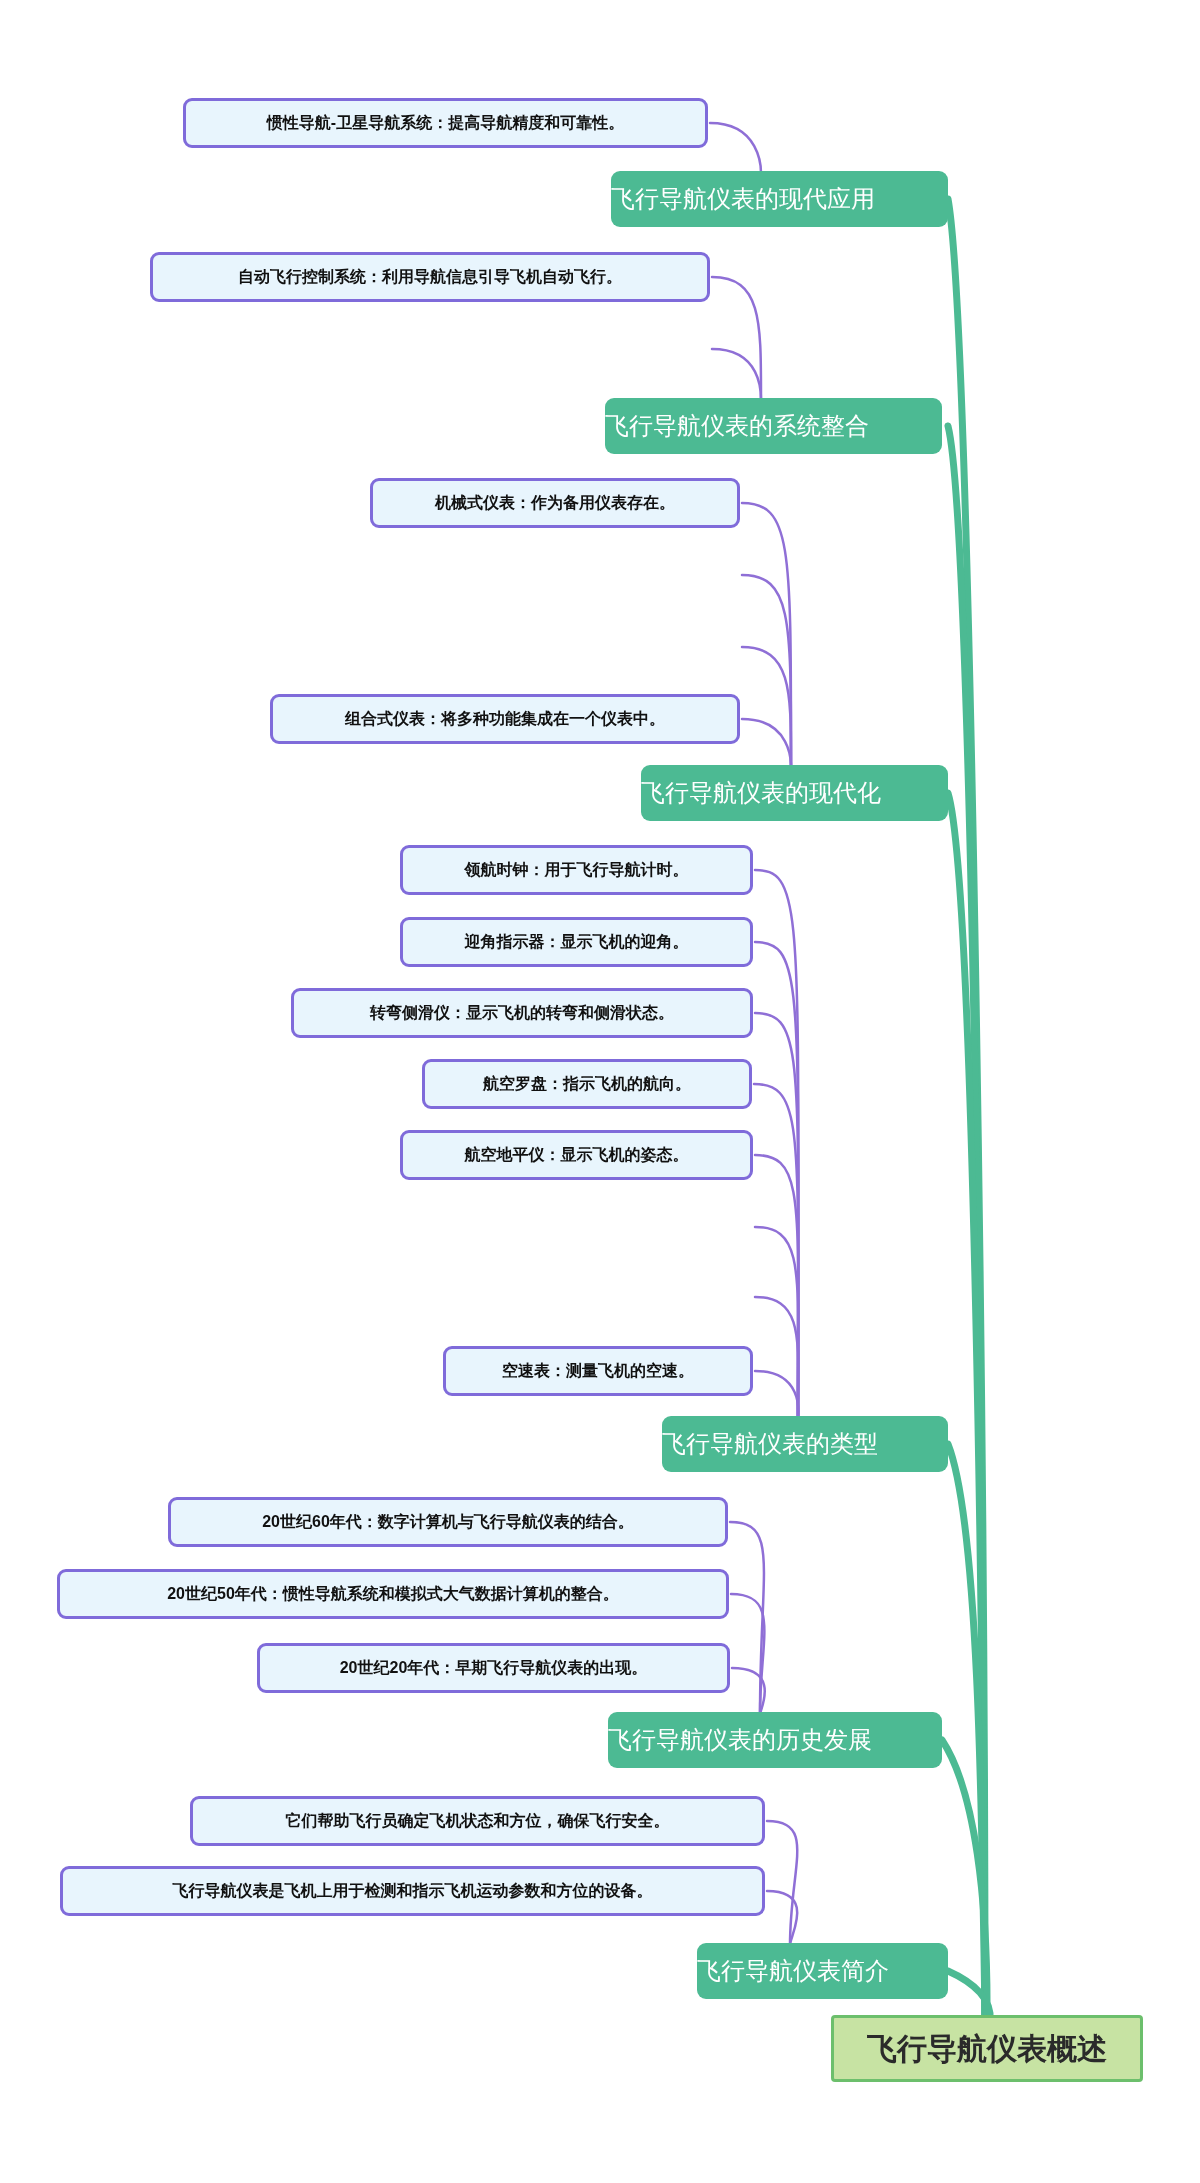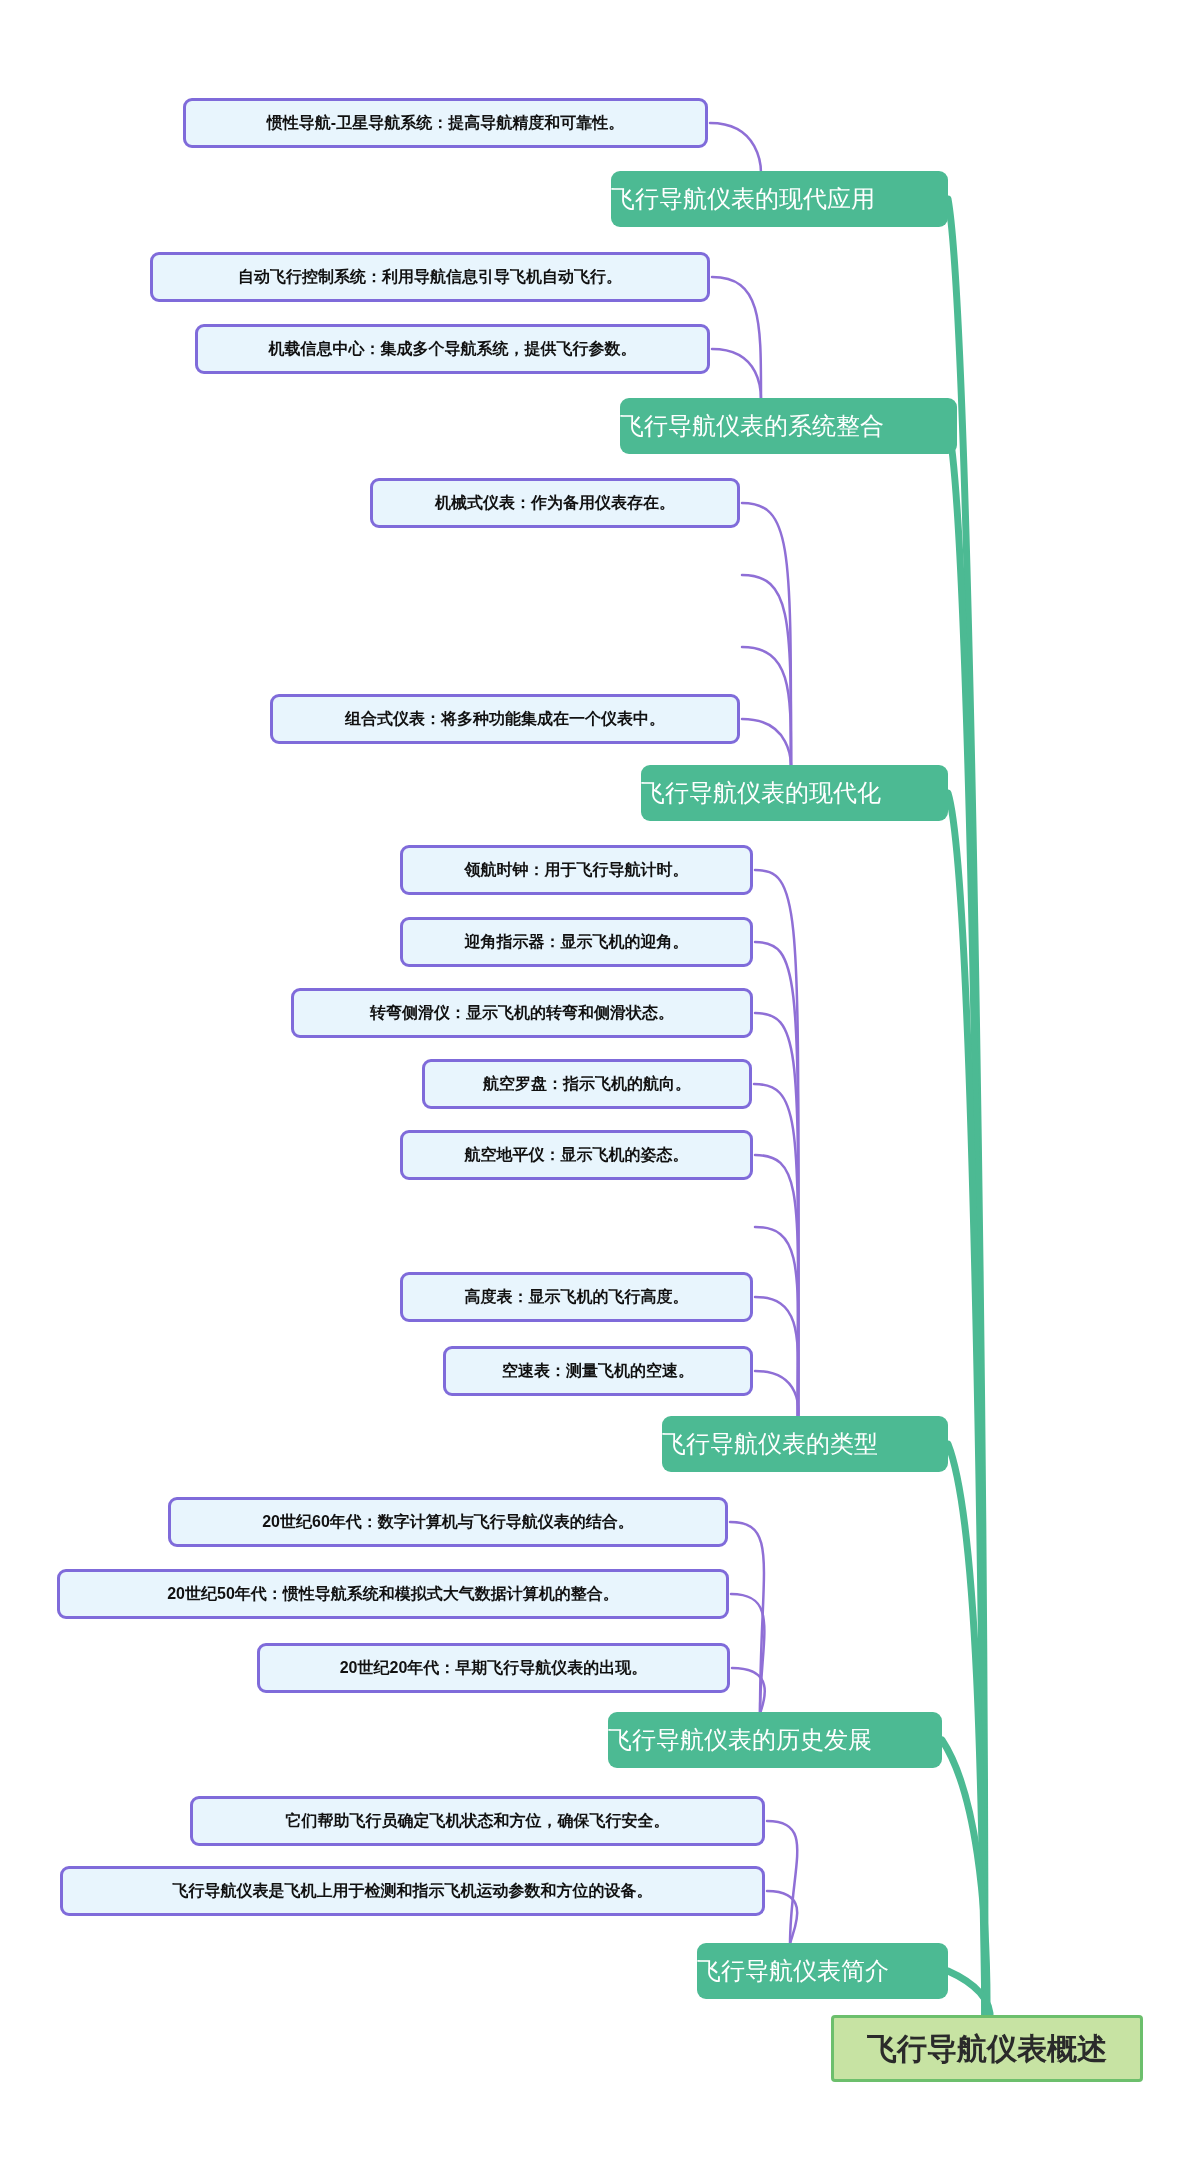--- a/index.html
+++ b/index.html
@@ -85,33 +85,31 @@
       <path d="M 732,1668 C 782,1668 760,1710 760,1714"></path>
       <path d="M 767,1821 C 817,1821 790,1866 790,1945"></path>
       <path d="M 767,1891 C 817,1891 790,1936 790,1945"></path>
     </g>
   </svg>
 
   <div class="leaf" style="right:492px;top:98px;min-width:525px">惯性导航-卫星导航系统：提高导航精度和可靠性。</div>
   <div class="branch" style="left:611px;top:171px;width:337px">飞行导航仪表的现代应用</div>
 
   <div class="leaf" style="right:490px;top:252px;min-width:560px">自动飞行控制系统：利用导航信息引导飞机自动飞行。</div>
-  <div class="leaf" style="right:490px;top:324px;min-width:515px">机载信息中心：集成多个导航系统，提供飞行参数。</div>
-  <div class="branch" style="left:620px;top:398px;width:337px">飞行导航仪表的系统整合</div>
+  <div class="branch" style="left:605px;top:398px;width:337px">飞行导航仪表的系统整合</div>
 
   <div class="leaf" style="right:460px;top:478px;min-width:370px">机械式仪表：作为备用仪表存在。</div>
   <div class="leaf" style="right:460px;top:694px;min-width:470px">组合式仪表：将多种功能集成在一个仪表中。</div>
   <div class="branch" style="left:641px;top:765px;width:307px">飞行导航仪表的现代化</div>
 
   <div class="leaf" style="right:447px;top:845px;min-width:353px">领航时钟：用于飞行导航计时。</div>
   <div class="leaf" style="right:447px;top:917px;min-width:353px">迎角指示器：显示飞机的迎角。</div>
   <div class="leaf" style="right:447px;top:988px;min-width:462px">转弯侧滑仪：显示飞机的转弯和侧滑状态。</div>
   <div class="leaf" style="right:448px;top:1059px;min-width:330px">航空罗盘：指示飞机的航向。</div>
   <div class="leaf" style="right:447px;top:1130px;min-width:353px">航空地平仪：显示飞机的姿态。</div>
-  <div class="leaf" style="right:447px;top:1272px;min-width:353px">高度表：显示飞机的飞行高度。</div>
   <div class="leaf" style="right:447px;top:1346px;min-width:310px">空速表：测量飞机的空速。</div>
   <div class="branch" style="left:662px;top:1416px;width:286px">飞行导航仪表的类型</div>
 
   <div class="leaf" style="right:472px;top:1497px;min-width:560px">20世纪60年代：数字计算机与飞行导航仪表的结合。</div>
   <div class="leaf" style="right:471px;top:1569px;min-width:672px">20世纪50年代：惯性导航系统和模拟式大气数据计算机的整合。</div>
   <div class="leaf" style="right:470px;top:1643px;min-width:473px">20世纪20年代：早期飞行导航仪表的出现。</div>
   <div class="branch" style="left:608px;top:1712px;width:334px">飞行导航仪表的历史发展</div>
 
   <div class="leaf" style="right:435px;top:1796px;min-width:575px">它们帮助飞行员确定飞机状态和方位，确保飞行安全。</div>
   <div class="leaf" style="right:435px;top:1866px;min-width:705px">飞行导航仪表是飞机上用于检测和指示飞机运动参数和方位的设备。</div>

